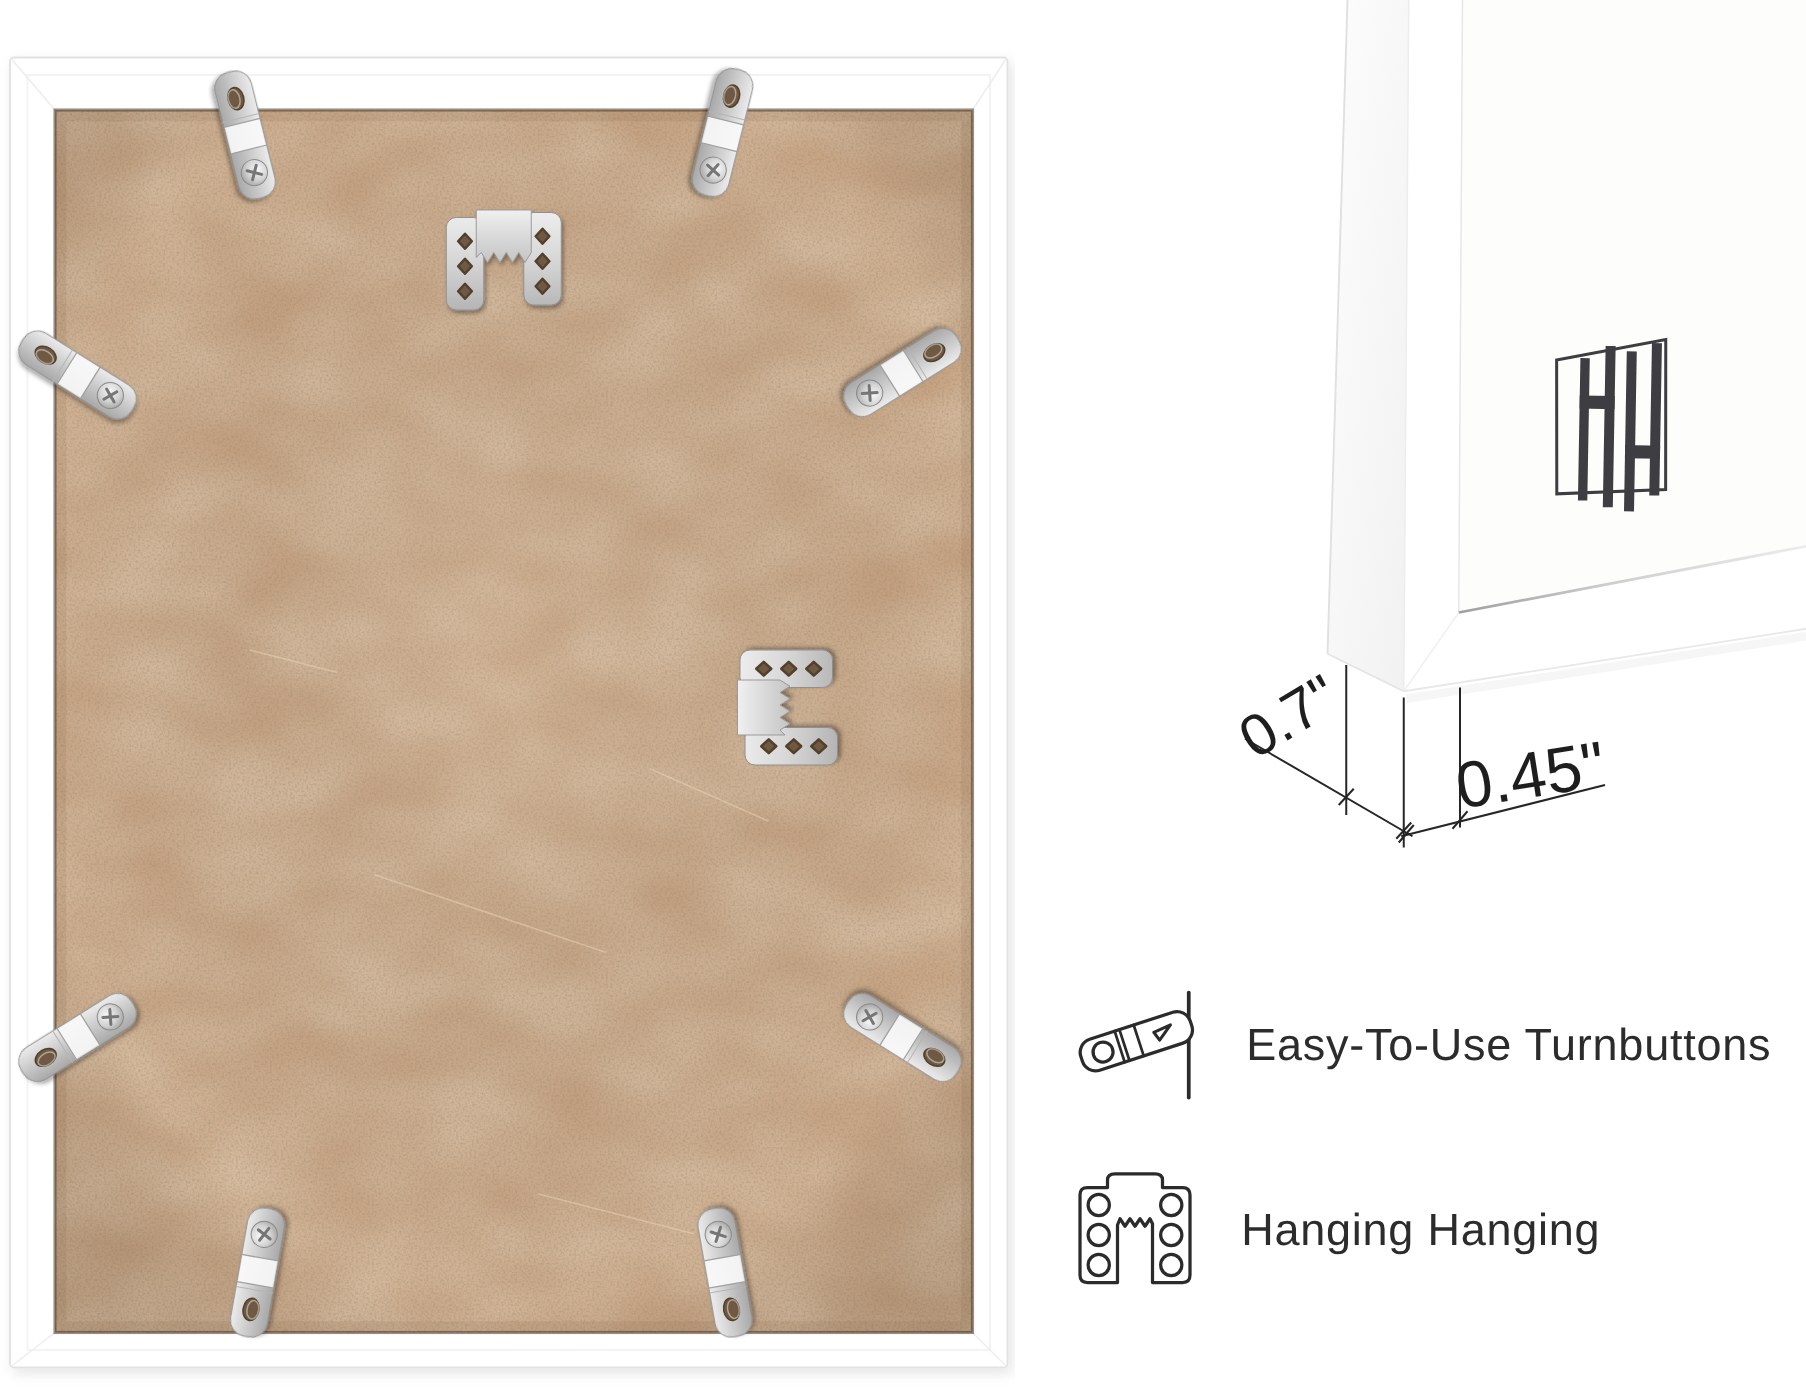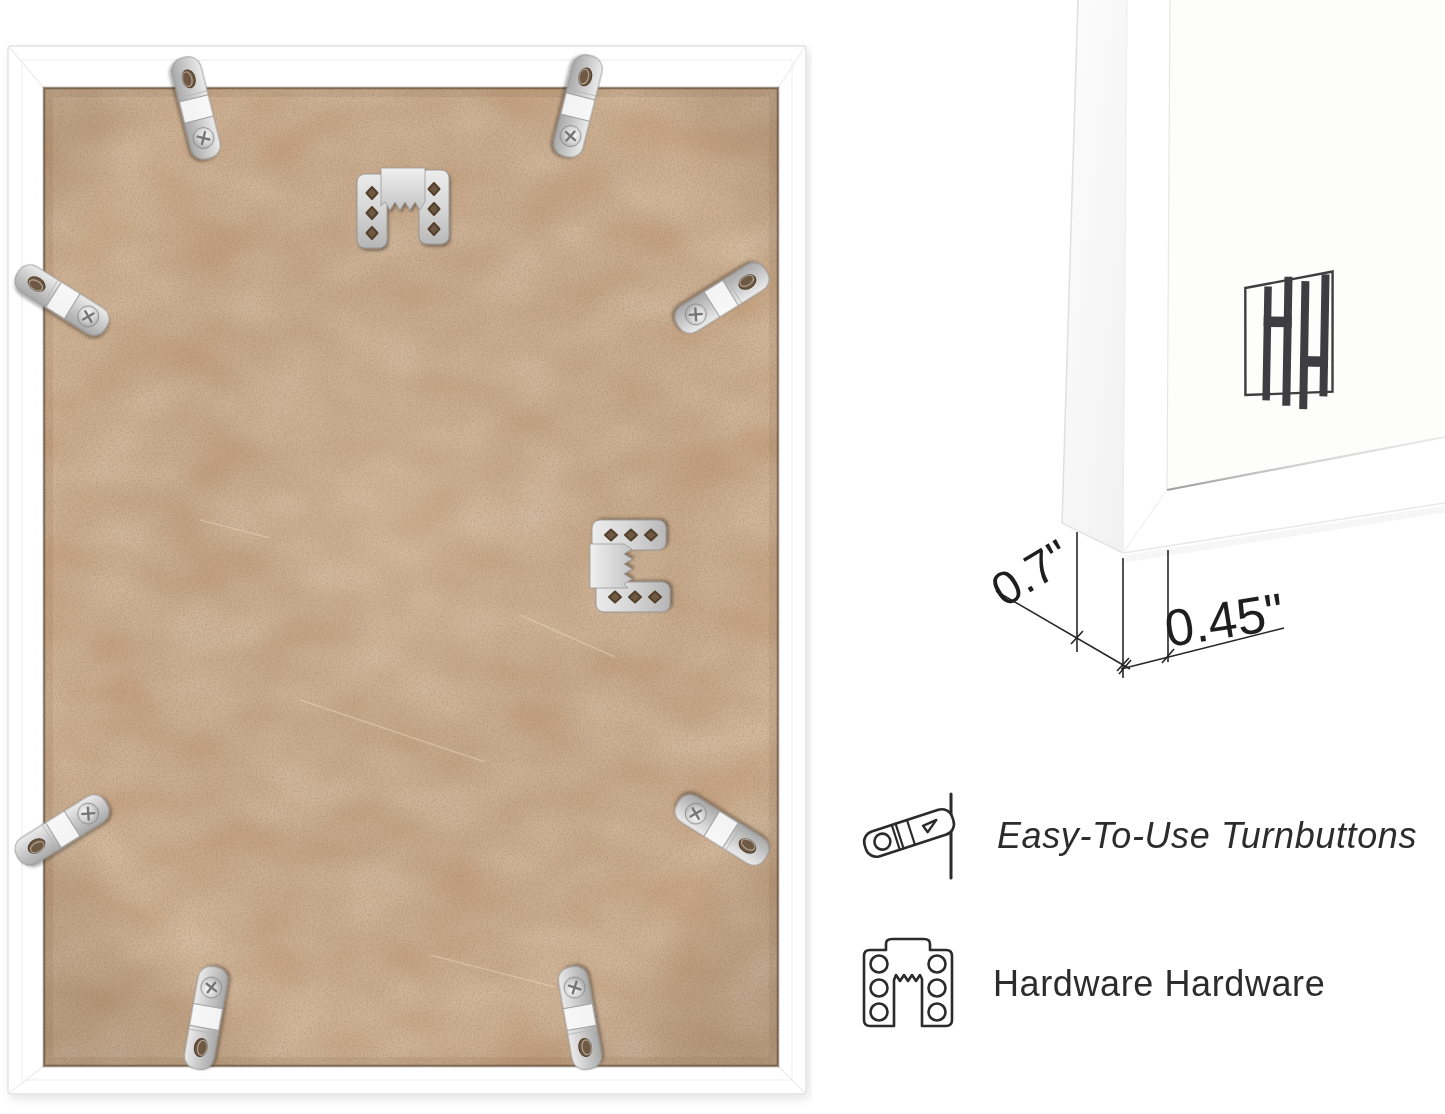--- a/index.html
+++ b/index.html
@@ -183,21 +183,21 @@
     <line x1="1117" y1="671" x2="1129" y2="658"></line>
     <line x1="1119" y1="674" x2="1131" y2="660"></line>
     <line x1="1162" y1="663" x2="1174" y2="649"></line>
   </g>
   <text class="dim-text" transform="translate(1004,608) rotate(-31)" font-size="47">0.7"</text>
   <text class="dim-text" transform="translate(1168,647) rotate(-9)" font-size="52">0.45"</text>
 </svg>
 
 <div>
 
-  <div class="feature-row" style="left:855px;top:790px;font-style:italic;">
+  <div class="feature-row" style="left:855px;top:790px;">
     <svg width="112" height="92" viewBox="0 0 112 92">
       <g fill="none" stroke="#2b2b2b" stroke-width="2.6" stroke-linejoin="round" stroke-linecap="round">
         <line x1="96" y1="4" x2="96" y2="88" stroke-width="3"></line>
         <g transform="translate(94,30) rotate(162)">
           <rect x="-4" y="-13" width="92" height="26" rx="11" fill="#ffffff"></rect>
           <circle cx="70" cy="0" r="8"></circle>
           <line x1="40" y1="-13" x2="40" y2="13" stroke-width="2.2"></line>
           <line x1="52" y1="-13" x2="52" y2="13" stroke-width="2.2"></line>
           <line x1="56" y1="-13" x2="56" y2="13" stroke-width="2.2"></line>
           <path d="M24,-5 L26.5,2.5 L12,4 Z" stroke-width="2.4"></path>
@@ -214,16 +214,16 @@
                  H90 Q96,92 96,86 V22 Q96,16 90,16 H74 V10 Q74,5 68,5 H36 Q30,5 30,10 V16 H14
                  Q8,16 8,22 V86 Q8,92 14,92 Z"></path>
         <circle cx="23" cy="30" r="8.5"></circle>
         <circle cx="23" cy="54" r="8.5"></circle>
         <circle cx="23" cy="78" r="8.5"></circle>
         <circle cx="81" cy="30" r="8.5"></circle>
         <circle cx="81" cy="54" r="8.5"></circle>
         <circle cx="81" cy="78" r="8.5"></circle>
       </g>
     </svg>
-    <div class="feature-label" style="margin-left:33px;">Hardware Hardware</div>
+    <div class="feature-label" style="margin-left:33px;">Hanging Hanging</div>
   </div>
 
 </div>
 
 </body></html>

